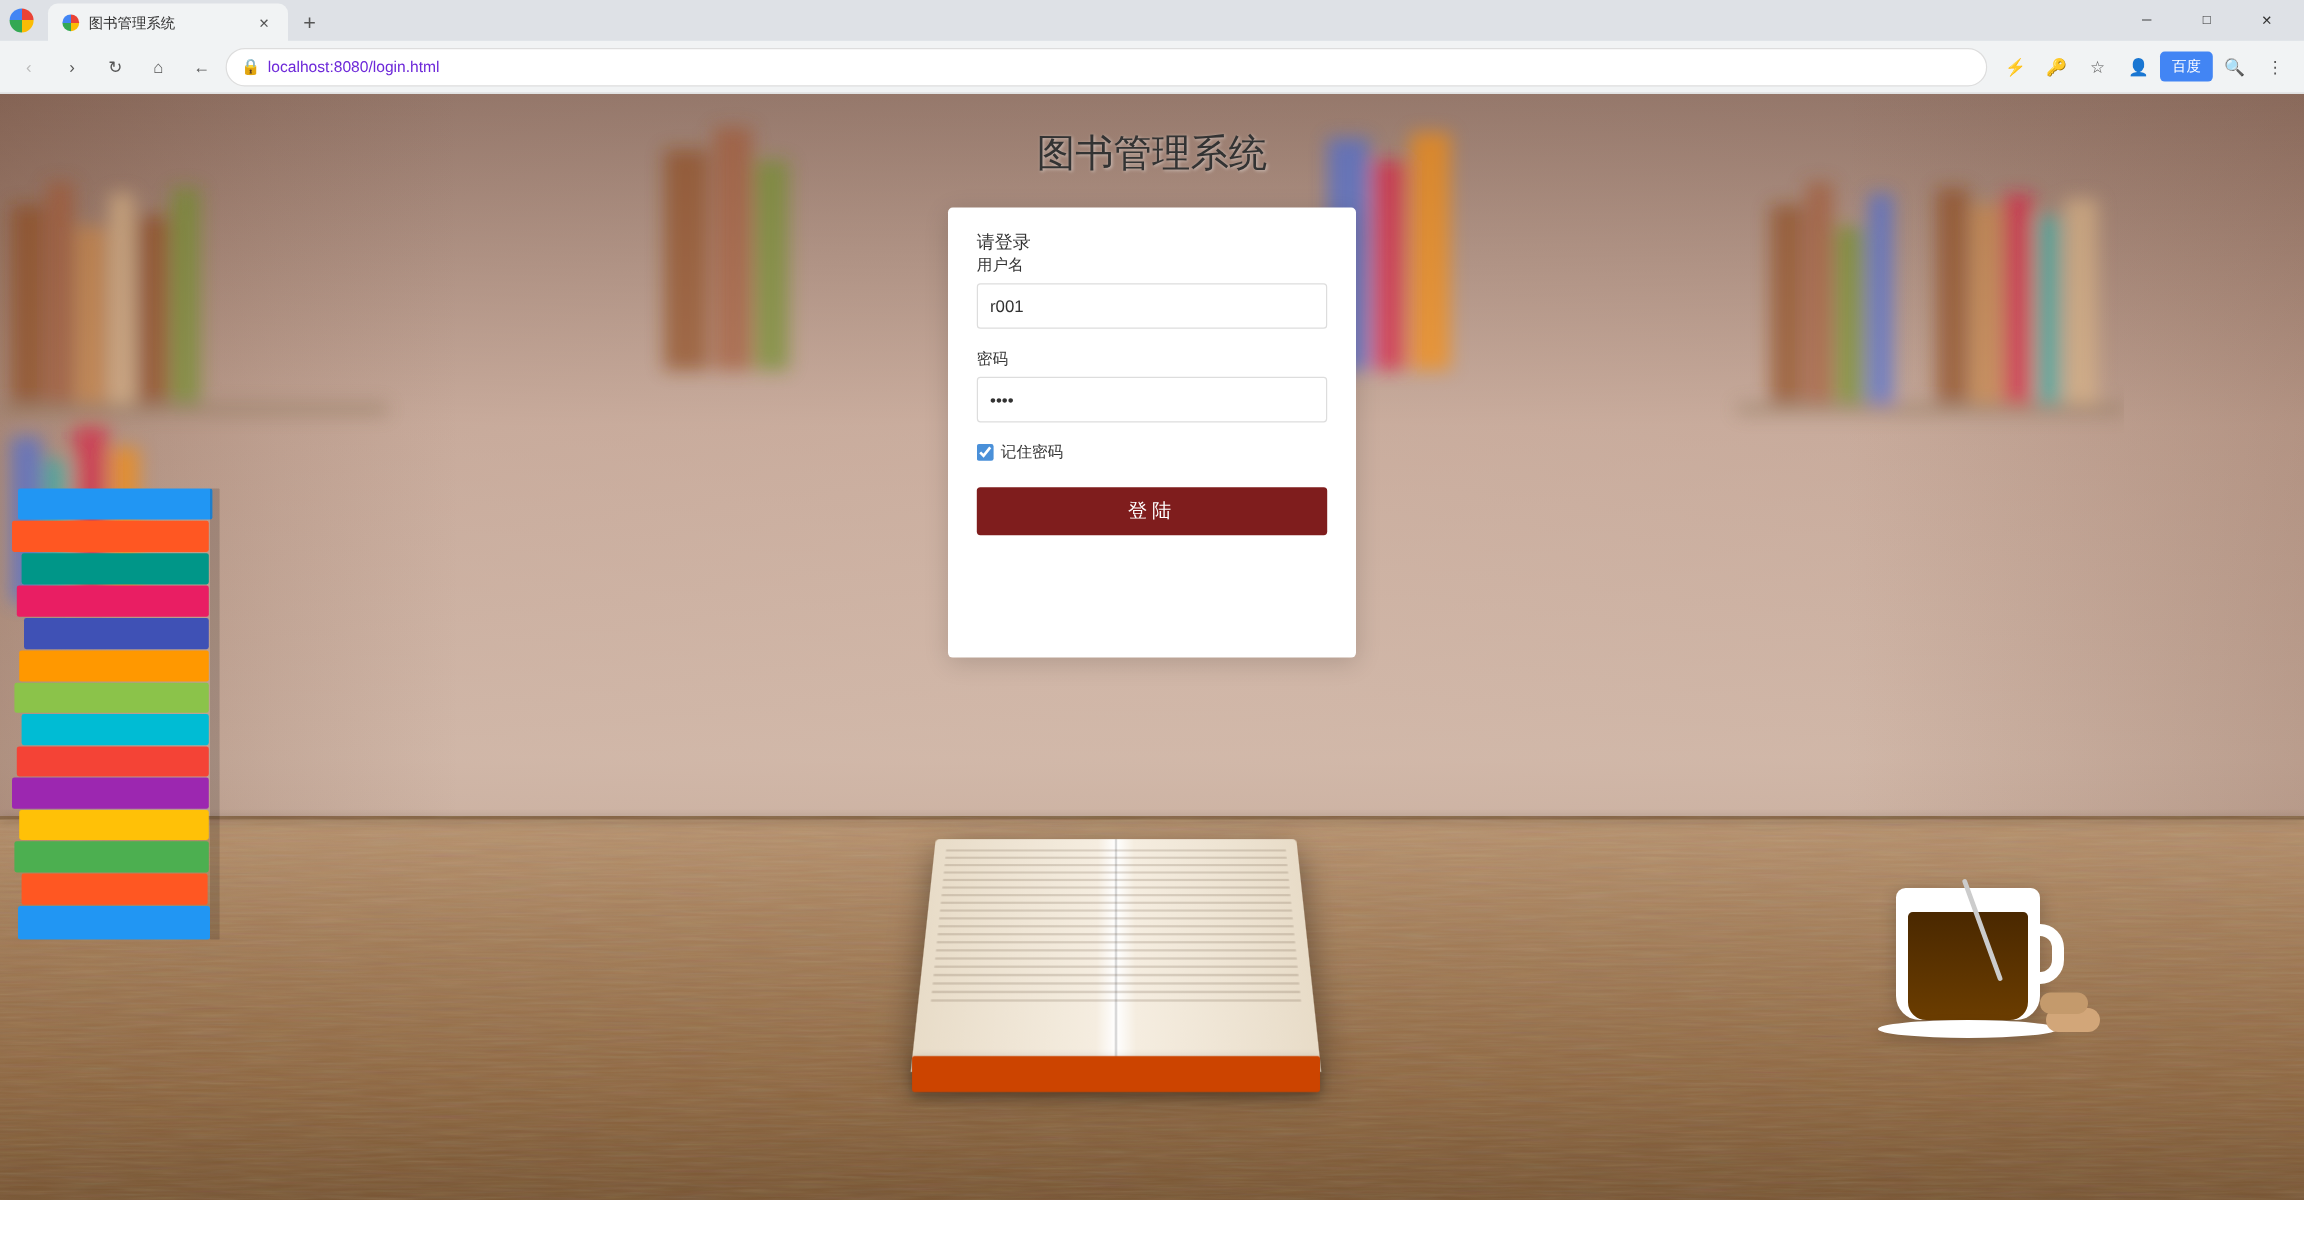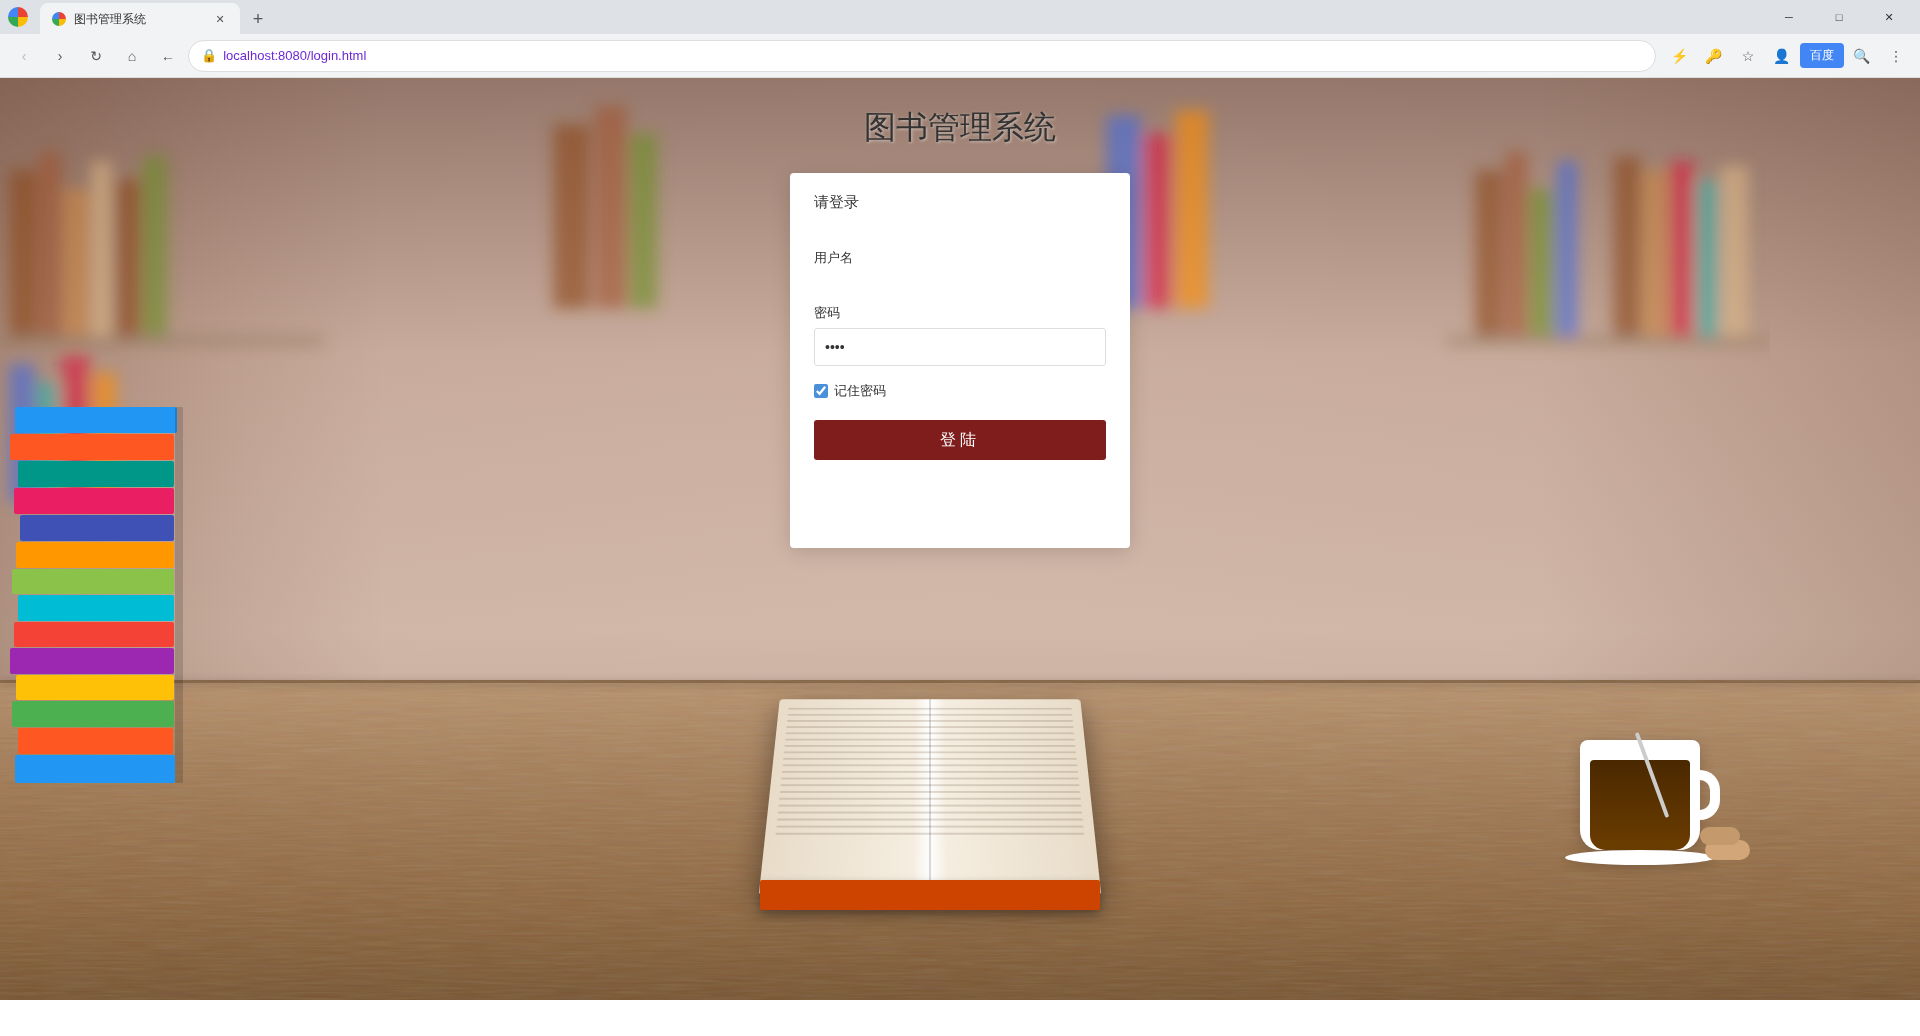--- a/index.html
+++ b/index.html
@@ -372,21 +372,20 @@
 
     .form-group {
       margin-bottom: 16px;
     }
 
     .form-label {
       display: block;
       font-size: 13px;
       color: #333;
       margin-bottom: 6px;
-      margin-top: 37px;
     }
 
     .form-input {
       width: 100%;
       height: 38px;
       border: 1px solid #ddd;
       border-radius: 3px;
       padding: 0 10px;
       font-size: 14px;
       color: #333;
@@ -614,20 +613,21 @@
     <div style="position:absolute;bottom:35px;right:-20px;width:40px;height:18px;background:#C49A6C;border-radius:10px;"></div>
   </div>
 
   <h1 class="page-title">图书管理系统</h1>
 
   <div class="login-card">
     <div class="card-title">请登录</div>
 
     <div class="form-group">
       <label class="form-label">用户名</label>
+      <input class="form-input" type="text" value="r001" style="">
     </div>
 
     <div class="form-group">
       <label class="form-label">密码</label>
       <input class="form-input" type="password" value="1234" style="">
     </div>
 
     <div class="remember-row">
       <input type="checkbox" class="remember-checkbox" id="remember" checked="" style="">
       <label class="remember-label" for="remember">记住密码</label>

